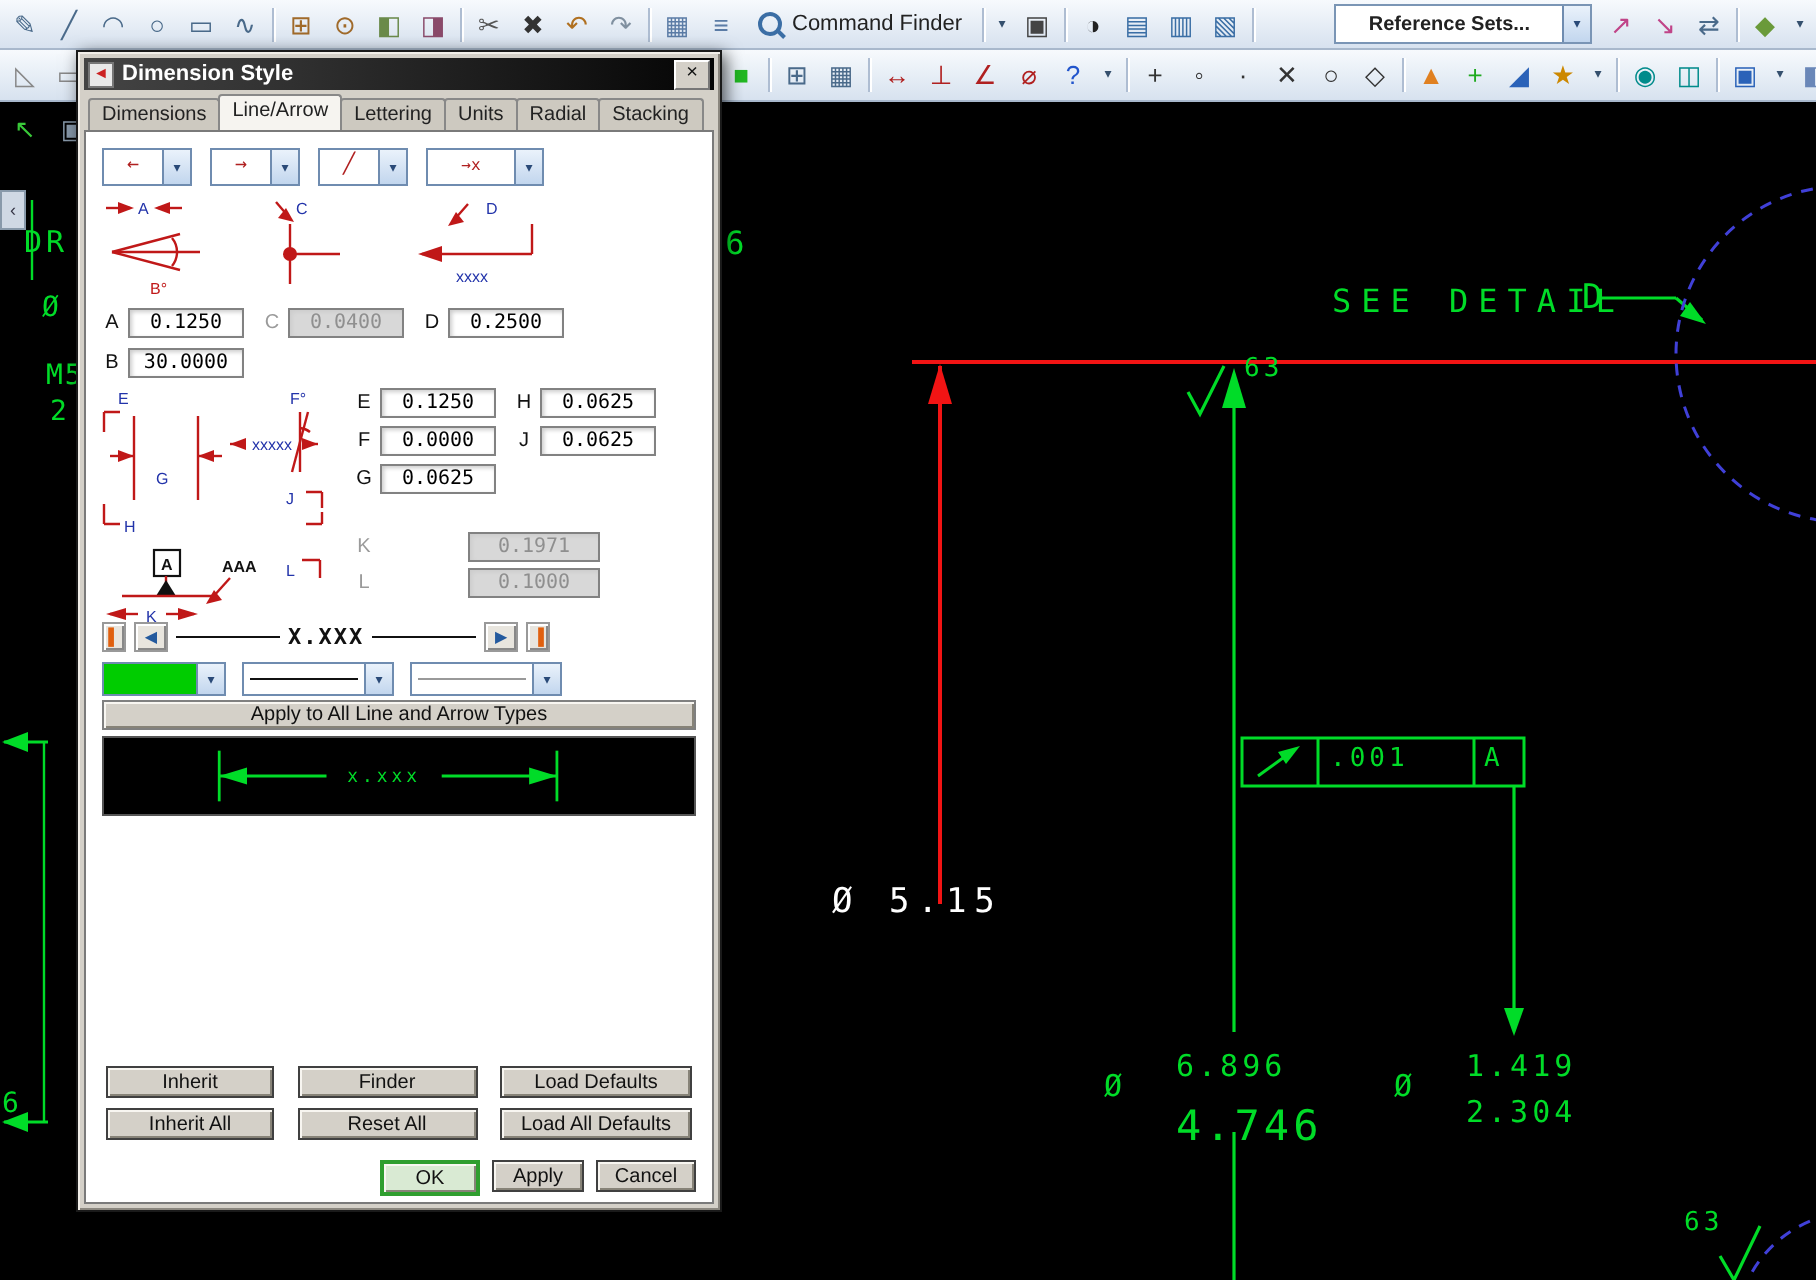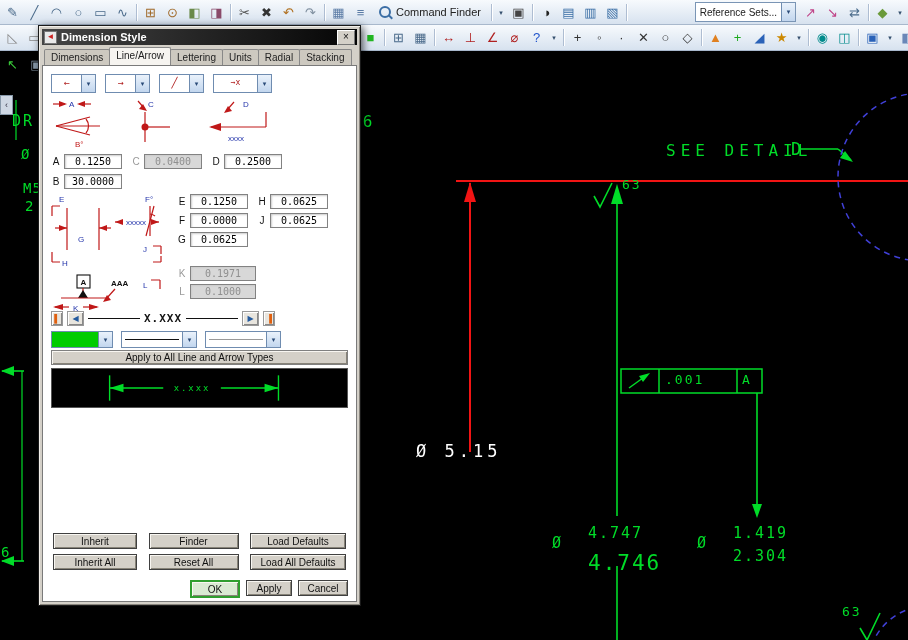--- a/index.html
+++ b/index.html
@@ -17,21 +17,21 @@
     font-size:13px;line-height:1;cursor:default;border:1px solid transparent;border-radius:2px;}
   .tb-small{width:10px;font-size:7px;color:#35506e;}
   .tb-sep{width:1px;height:17px;background:#aebdd2;box-shadow:1px 0 0 #fff;margin:0 2px;}
   .flex-sp{flex:1;}
   .cmd-finder{display:flex;align-items:center;gap:5px;padding:0 7px;}
   .magnifier{width:8px;height:8px;border:2px solid #3b6ea5;border-radius:50%;position:relative;}
   .magnifier::after{content:"";position:absolute;width:5px;height:2px;background:#3b6ea5;
     transform:rotate(45deg);right:-4px;bottom:-2px;}
   .cmd-label{font-size:11px;color:#222;}
   .refsets{display:flex;align-items:center;height:18px;background:#fff;border:1px solid #7a95b5;margin:0 3px;}
-  .refsets-text{font-size:10px;padding:0 4px;min-width:76px;color:#222;}
+  .refsets-text{font-size:10px;padding:0 16px;min-width:76px;color:#222;font-weight:bold;}
   .mc-btn{width:13px;height:100%;background:linear-gradient(#eaf2fb,#c2d6ee);border-left:1px solid #6f8cb0;
     color:#2a4a78;font-size:7px;display:inline-flex;align-items:center;justify-content:center;}
 
   
   #drawing-svg{position:absolute;left:0;top:0;width:908px;height:640px;z-index:1;}
   .cad{position:absolute;z-index:2;font-family:"DejaVu Sans Mono",monospace;color:#00dc28;white-space:pre;}
   .cad.red{color:#ffffff;}
   #side-icons{position:absolute;left:2px;top:54px;display:flex;gap:3px;z-index:4;}
   #collapse-handle{position:absolute;left:0;top:95px;width:11px;height:18px;background:#cfd8e4;
     border:1px solid #8899aa;color:#334;font-size:9px;display:flex;align-items:center;justify-content:center;z-index:4;}
@@ -51,21 +51,21 @@
   .tab{font-size:10px;padding:2px 6px 1px;background:#cdc9c0;border:1px solid #888;border-bottom:none;
     border-radius:2px 2px 0 0;margin-right:-1px;height:12px;color:#222;}
   .tab.active{background:#f6f4f0;position:relative;z-index:2;height:14px;}
   .content{position:absolute;left:3px;top:39px;right:3px;bottom:3px;background:#fff;border:1px solid #7a7a7a;}
 
   .frow{position:absolute;display:flex;align-items:center;gap:3px;}
   .fl{width:10px;font-size:10px;text-align:center;color:#111;}
   .fl.dis{color:#9a9a9a;}
   .fld{width:56px;height:13px;border:1px solid #828282;background:#fff;
     font-family:"DejaVu Sans Mono",monospace;font-size:10px;text-align:center;padding:0;box-shadow:inset 1px 1px 2px #ccc;}
-  .fld.wide{width:64px;}
+  .fld.wide{width:64px;margin-left:44px;}
   .fld:disabled{background:#d8d8d8;color:#8f8f8f;}
 
   .mini-combo{display:inline-flex;height:17px;border:1px solid #6f8cb0;background:#fff;}
   .mc-icon{width:29px;text-align:center;font-size:10px;color:#b02020;line-height:16px;
     font-family:"DejaVu Sans Mono",monospace;}
   .mini-combo.wide .mc-icon{width:43px;font-size:8px;}
 
   .dsvg{position:absolute;}
   .d-red{stroke:#c01818;stroke-width:1.2;fill:none;}
   .d-rf{fill:#c01818;stroke:none;}
@@ -135,21 +135,21 @@
     <line x1="16" y1="100" x2="16" y2="140" stroke="#00dc28" stroke-width="1.2"></line>
   </svg>
 
   <div>
     <span class="cad" style="left:350px;top:112px;font-size:16px;letter-spacing:3px">56</span>
     <span class="cad" style="left:666px;top:141px;font-size:16px;letter-spacing:5px">SEE DETAIL</span>
     <span class="cad" style="left:791px;top:139px;font-size:17px">D</span>
     <span class="cad" style="left:622px;top:177px;font-size:13px;letter-spacing:2px">63</span>
     <span class="cad red" style="left:416px;top:441px;font-size:17px;letter-spacing:4px">Ø 5.15</span>
     <span class="cad" style="left:552px;top:534px;font-size:15px">Ø</span>
-    <span class="cad" style="left:588px;top:524px;font-size:15px;letter-spacing:2px">4.747</span>
+    <span class="cad" style="left:588px;top:524px;font-size:15px;letter-spacing:2px">6.896</span>
     <span class="cad" style="left:588px;top:551px;font-size:21px;letter-spacing:2px">4.746</span>
     <span class="cad" style="left:697px;top:534px;font-size:15px">Ø</span>
     <span class="cad" style="left:733px;top:524px;font-size:15px;letter-spacing:2px">1.419</span>
     <span class="cad" style="left:733px;top:547px;font-size:15px;letter-spacing:2px">2.304</span>
     <span class="cad" style="left:665px;top:372px;font-size:13px;letter-spacing:2px">.001</span>
     <span class="cad" style="left:742px;top:372px;font-size:13px">A</span>
     <span class="cad" style="left:842px;top:604px;font-size:13px;letter-spacing:2px">63</span>
     <span class="cad" style="left:12px;top:112px;font-size:15px;letter-spacing:2px">DR</span>
     <span class="cad" style="left:21px;top:146px;font-size:14px">Ø</span>
     <span class="cad" style="left:23px;top:180px;font-size:14px;letter-spacing:1px">M5</span>

